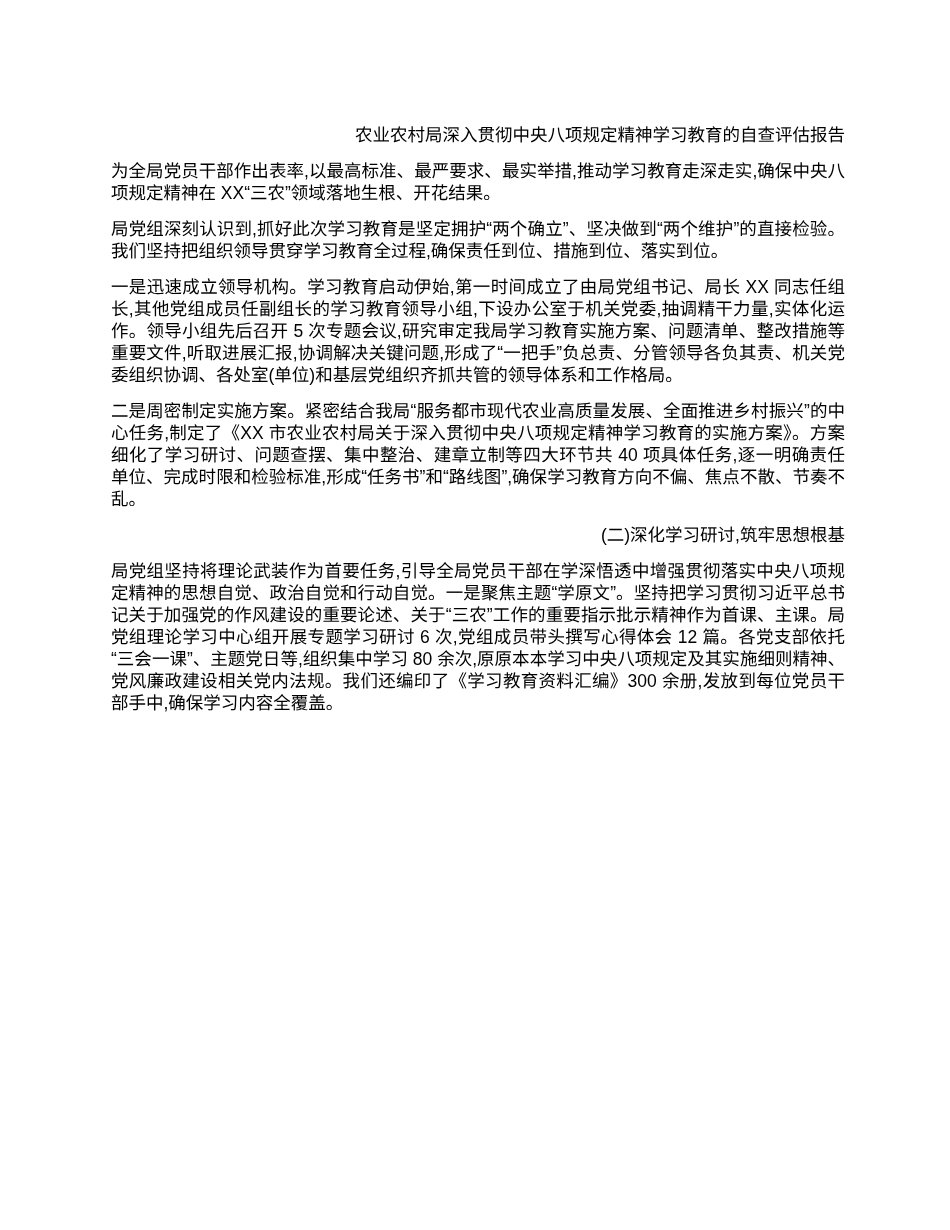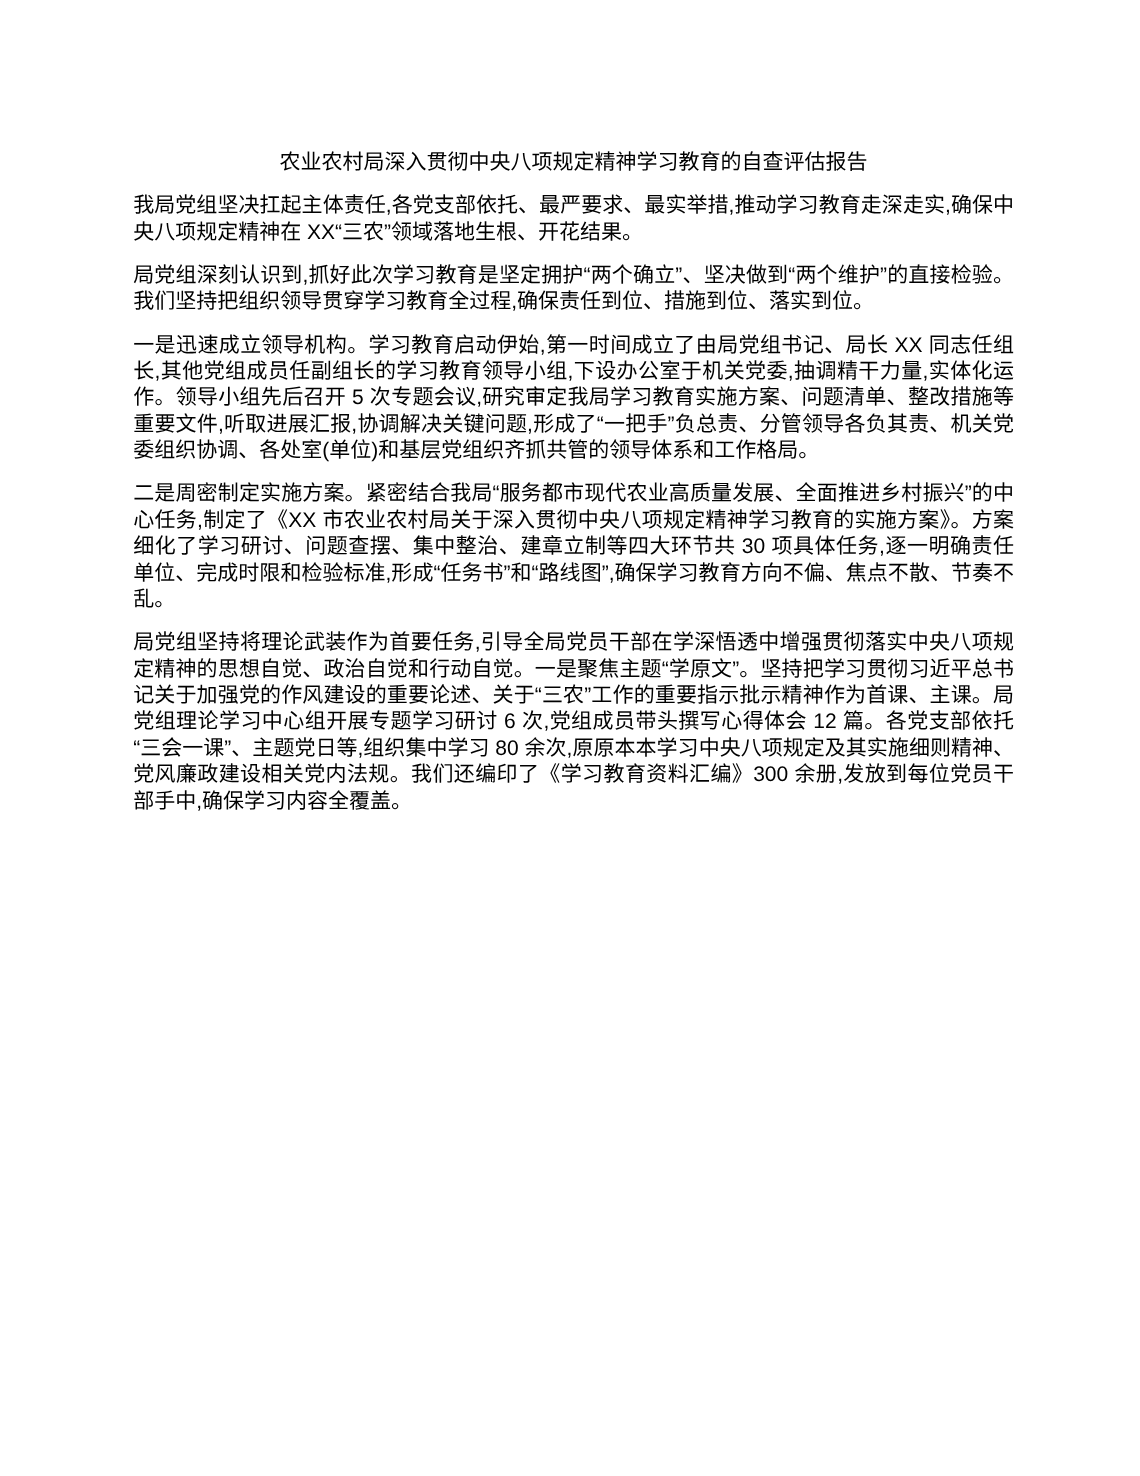--- a/index.html
+++ b/index.html
@@ -27,38 +27,39 @@
   .doc-heading,
   .doc-paragraph {
     margin: 0 0 14px 0;
     padding: 0;
     font-size: 17.5px;
     line-height: 22px;
     font-weight: normal;
   }
   .doc-title,
   .doc-heading {
-    text-align: center;
+    text-align: right;
   }
 </style>
 </head>
 <body>
 
 <div class="page" style="background: rgb(255, 255, 255); color: rgb(0, 0, 0);">
 
   <h1 class="doc-title">农业农村局深入贯彻中央八项规定精神学习教育的自查评估报告</h1>
 
 
 
-  <p class="doc-paragraph">我局党组坚决扛起主体责任,各党支部依托、最严要求、最实举措,推动学习教育走深走实,确保中央八项规定精神在 XX“三农”领域落地生根、开花结果。</p>
+  <p class="doc-paragraph">为全局党员干部作出表率,以最高标准、最严要求、最实举措,推动学习教育走深走实,确保中央八项规定精神在 XX“三农”领域落地生根、开花结果。</p>
 
 
   <p class="doc-paragraph">局党组深刻认识到,抓好此次学习教育是坚定拥护“两个确立”、坚决做到“两个维护”的直接检验。我们坚持把组织领导贯穿学习教育全过程,确保责任到位、措施到位、落实到位。</p>
 
   <p class="doc-paragraph">一是迅速成立领导机构。学习教育启动伊始,第一时间成立了由局党组书记、局长 XX 同志任组长,其他党组成员任副组长的学习教育领导小组,下设办公室于机关党委,抽调精干力量,实体化运作。领导小组先后召开 5 次专题会议,研究审定我局学习教育实施方案、问题清单、整改措施等重要文件,听取进展汇报,协调解决关键问题,形成了“一把手”负总责、分管领导各负其责、机关党委组织协调、各处室(单位)和基层党组织齐抓共管的领导体系和工作格局。</p>
 
-  <p class="doc-paragraph">二是周密制定实施方案。紧密结合我局“服务都市现代农业高质量发展、全面推进乡村振兴”的中心任务,制定了《XX 市农业农村局关于深入贯彻中央八项规定精神学习教育的实施方案》。方案细化了学习研讨、问题查摆、集中整治、建章立制等四大环节共 30 项具体任务,逐一明确责任单位、完成时限和检验标准,形成“任务书”和“路线图”,确保学习教育方向不偏、焦点不散、节奏不乱。</p>
+  <p class="doc-paragraph">二是周密制定实施方案。紧密结合我局“服务都市现代农业高质量发展、全面推进乡村振兴”的中心任务,制定了《XX 市农业农村局关于深入贯彻中央八项规定精神学习教育的实施方案》。方案细化了学习研讨、问题查摆、集中整治、建章立制等四大环节共 40 项具体任务,逐一明确责任单位、完成时限和检验标准,形成“任务书”和“路线图”,确保学习教育方向不偏、焦点不散、节奏不乱。</p>
 
 
+  <h3 class="doc-heading">(二)深化学习研讨,筑牢思想根基</h3>
 
   <p class="doc-paragraph">局党组坚持将理论武装作为首要任务,引导全局党员干部在学深悟透中增强贯彻落实中央八项规定精神的思想自觉、政治自觉和行动自觉。一是聚焦主题“学原文”。坚持把学习贯彻习近平总书记关于加强党的作风建设的重要论述、关于“三农”工作的重要指示批示精神作为首课、主课。局党组理论学习中心组开展专题学习研讨 6 次,党组成员带头撰写心得体会 12 篇。各党支部依托“三会一课”、主题党日等,组织集中学习 80 余次,原原本本学习中央八项规定及其实施细则精神、党风廉政建设相关党内法规。我们还编印了《学习教育资料汇编》300 余册,发放到每位党员干部手中,确保学习内容全覆盖。</p>
 
 </div>
 
 </body></html>

